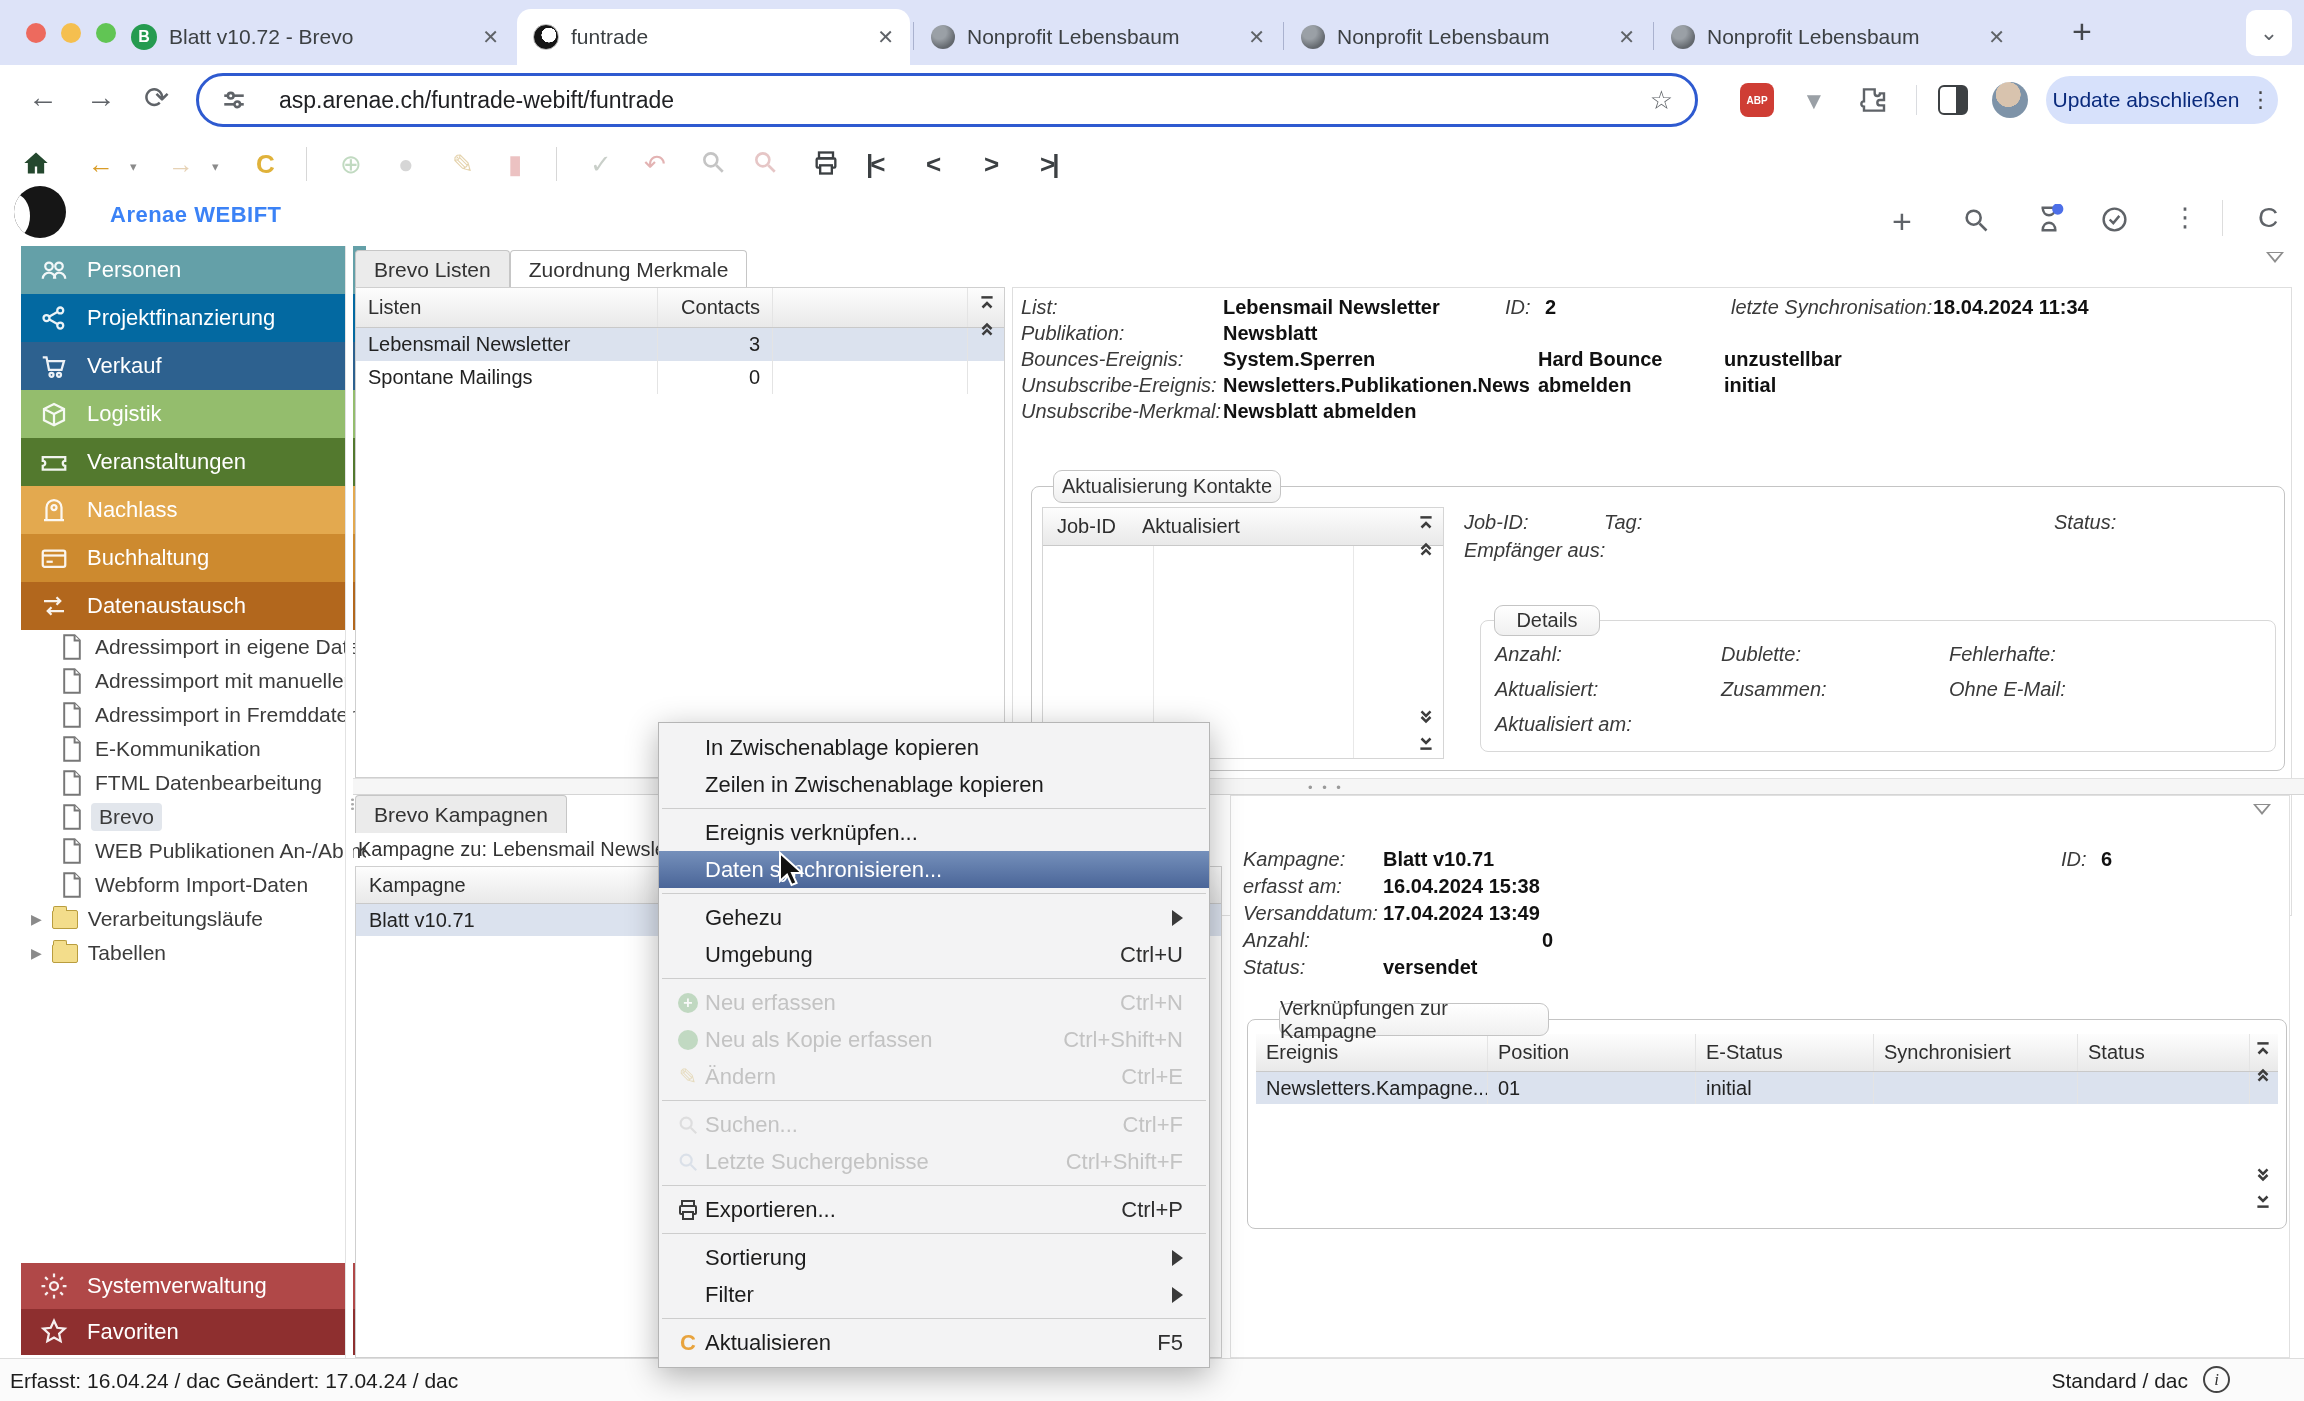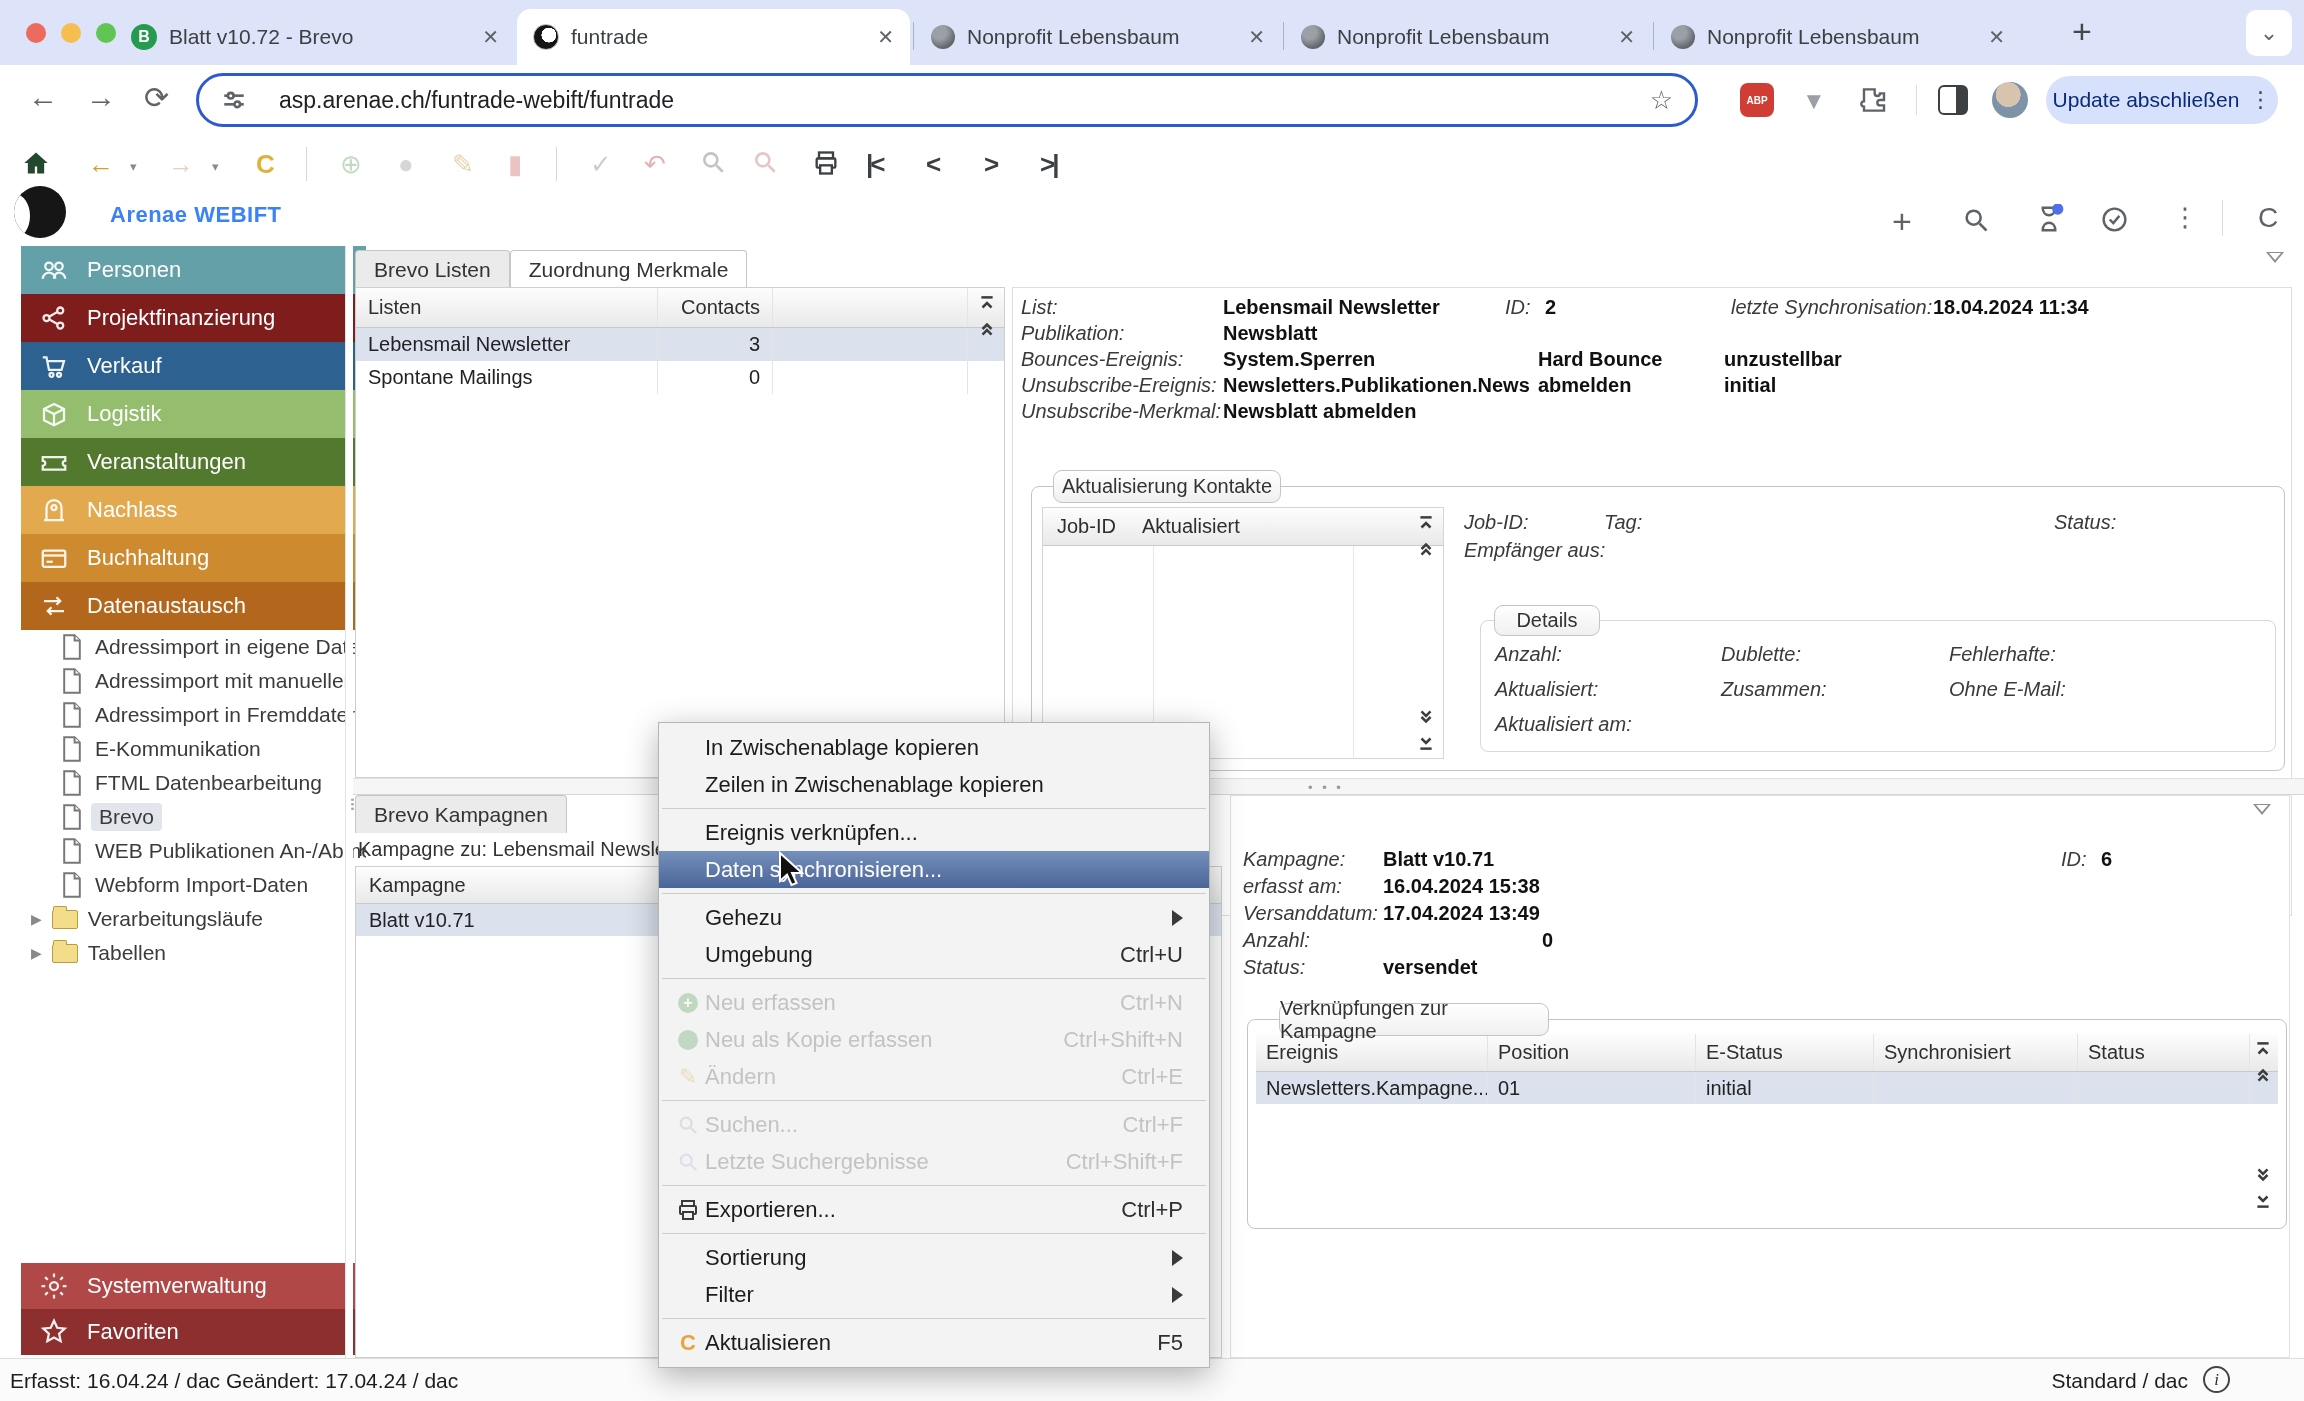--- a/index.html
+++ b/index.html
@@ -49,21 +49,21 @@
   .appheader { position:absolute; left:0; top:192px; width:2304px; height:54px; background:#fff; }
   .applogo { position:absolute; left:14px; top:-6px; width:52px; height:52px; border-radius:50%; background:#161616; overflow:hidden; }
   .applogo::after { content:""; position:absolute; left:-14px; top:8px; width:30px; height:44px; background:#fff; border-radius:50%; }
   .apptitle { position:absolute; left:80px; top:10px; font-size:22px; font-weight:bold; color:#3b82f6; letter-spacing:.5px;margin-left:30px; }
   .ah { position:absolute; top:10px; color:#5f6368; }
 
   
   .sidebar { position:absolute; left:0; top:246px; width:345px; height:1112px; background:#fff; overflow:hidden;margin-left:21px; }
   .mod { height:48px; display:flex; align-items:center; gap:18px; padding-left:18px; color:#fff; font-size:22px; white-space:nowrap; }
   .mod svg { width:30px; height:30px; stroke:#fff; fill:none; stroke-width:1.8; opacity:.92; flex:0 0 auto; }
-  .m0{background:#64a0a8}.m1{background:#7f1d1d}.m2{background:#2d618f}.m3{background:#94bd6d}
+  .m0{background:#64a0a8}.m1{background:#0369a1}.m2{background:#2d618f}.m3{background:#94bd6d}
   .m4{background:#53792e}.m5{background:#e3a94f}.m6{background:#cd8a2f}.m7{background:#b2671d}
   .m8{background:#b04848}.m9{background:#8e2f2f}
   .subitem { height:34px; display:flex; align-items:center; gap:12px; padding-left:40px; font-size:21px; color:#3b3b3b; white-space:nowrap; }
   .subitem .docic { flex:0 0 auto; }
   .subitem .sel { background:#e2e6ec; border-radius:4px; padding:2px 8px; margin-left:-4px; }
   .folderrow { height:34px; display:flex; align-items:center; gap:10px; padding-left:10px; font-size:21px; color:#3b3b3b; }
   .caret { color:#8a8a8a; font-size:14px; }
   .folderic { width:26px; height:19px; background:#f3dd8b; border:1.5px solid #b99d3e; border-radius:2px; position:relative; }
   .folderic::before { content:""; position:absolute; left:0; top:-5px; width:12px; height:4px; background:#f3dd8b; border:1.5px solid #b99d3e; border-bottom:none; border-radius:2px 2px 0 0; }
   .botmods { position:absolute; left:0; top:1017px; width:345px; }

